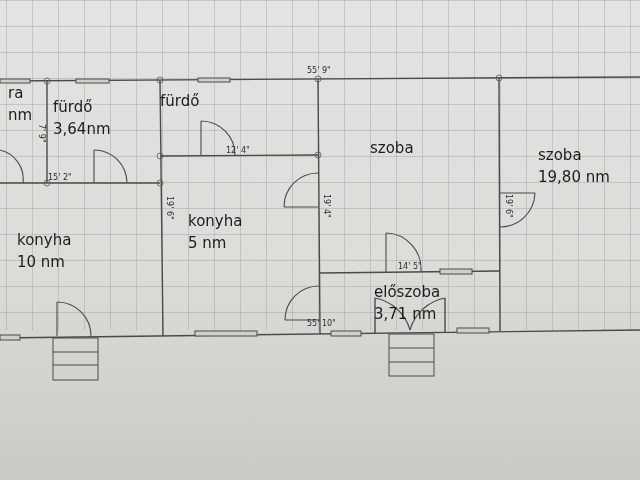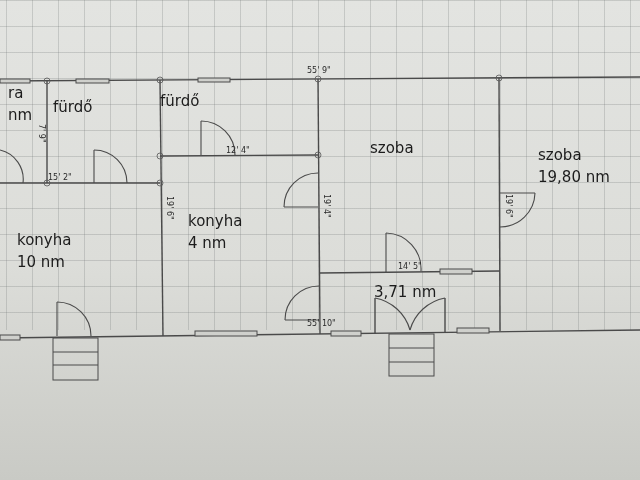--- a/index.html
+++ b/index.html
@@ -91,40 +91,42 @@
       <circle cx="160" cy="183" r="3"></circle>
   </g>
 </svg>
 
 <div class="label" style="left:8px;top:82px">
   <div>ra</div>
   <div>nm</div>
 </div>
 <div class="label" style="left:53px;top:96px">
   <div>fürdő</div>
+  <div>3,64nm</div>
 </div>
 <div class="label" style="left:160px;top:90px">
   <div>fürdő</div>
 </div>
 <div class="label" style="left:370px;top:137px">
   <div>szoba</div>
 </div>
 <div class="label" style="left:538px;top:144px">
   <div>szoba</div>
   <div>19,80 nm</div>
 </div>
 <div class="label" style="left:17px;top:229px">
   <div>konyha</div>
   <div>10 nm</div>
 </div>
 <div class="label" style="left:188px;top:210px">
   <div>konyha</div>
-  <div>4 nm</div>
+  <div>5 nm</div>
 </div>
 <div class="label" style="left:374px;top:281px">
+  <div>előszoba</div>
   <div>3,71 nm</div>
 </div>
 
 <div class="dim" style="left:307px;top:66px">55' 9"</div>
 <div class="dim" style="left:307px;top:319px">55' 10"</div>
 <div class="dim v" style="left:46px;top:124px">7' 9"</div>
 <div class="dim" style="left:48px;top:173px">15' 2"</div>
 <div class="dim" style="left:226px;top:146px">12' 4"</div>
 <div class="dim v" style="left:174px;top:196px">19' 6"</div>
 <div class="dim v" style="left:331px;top:194px">19' 4"</div>

